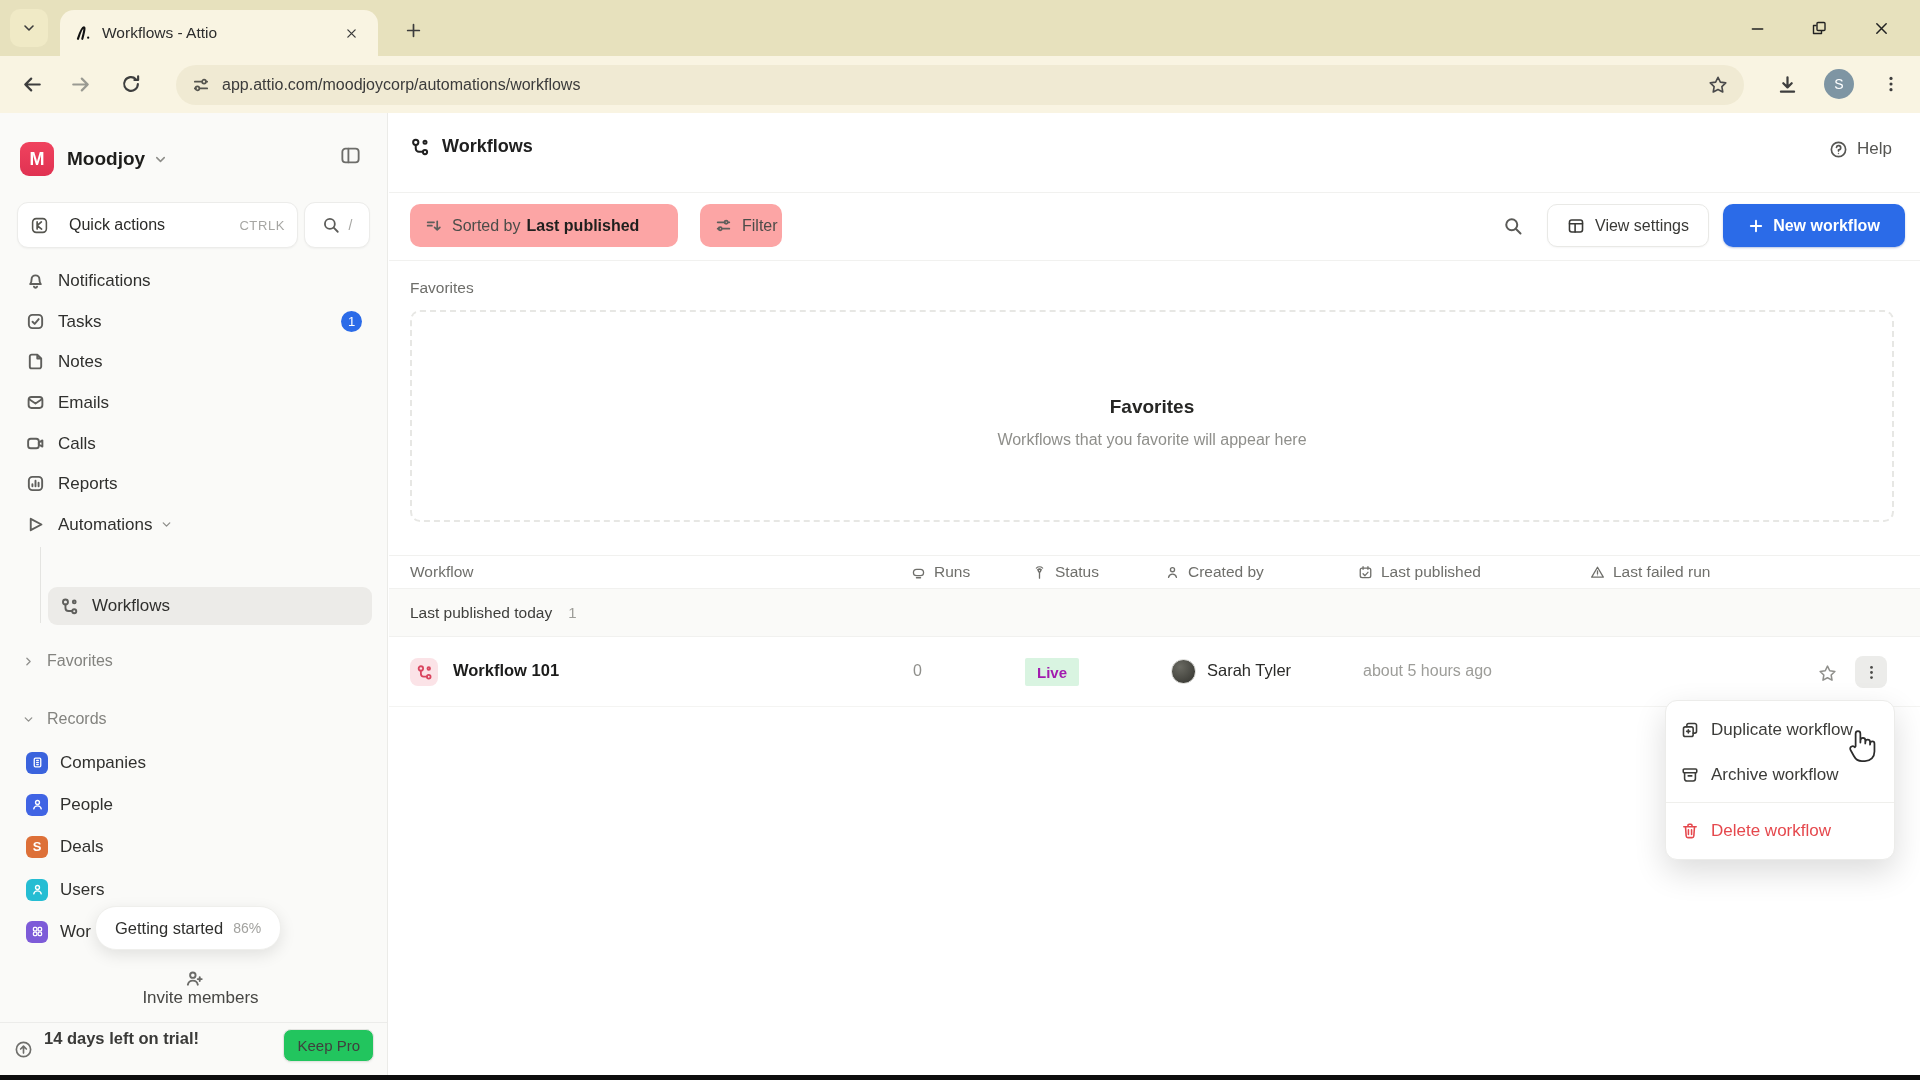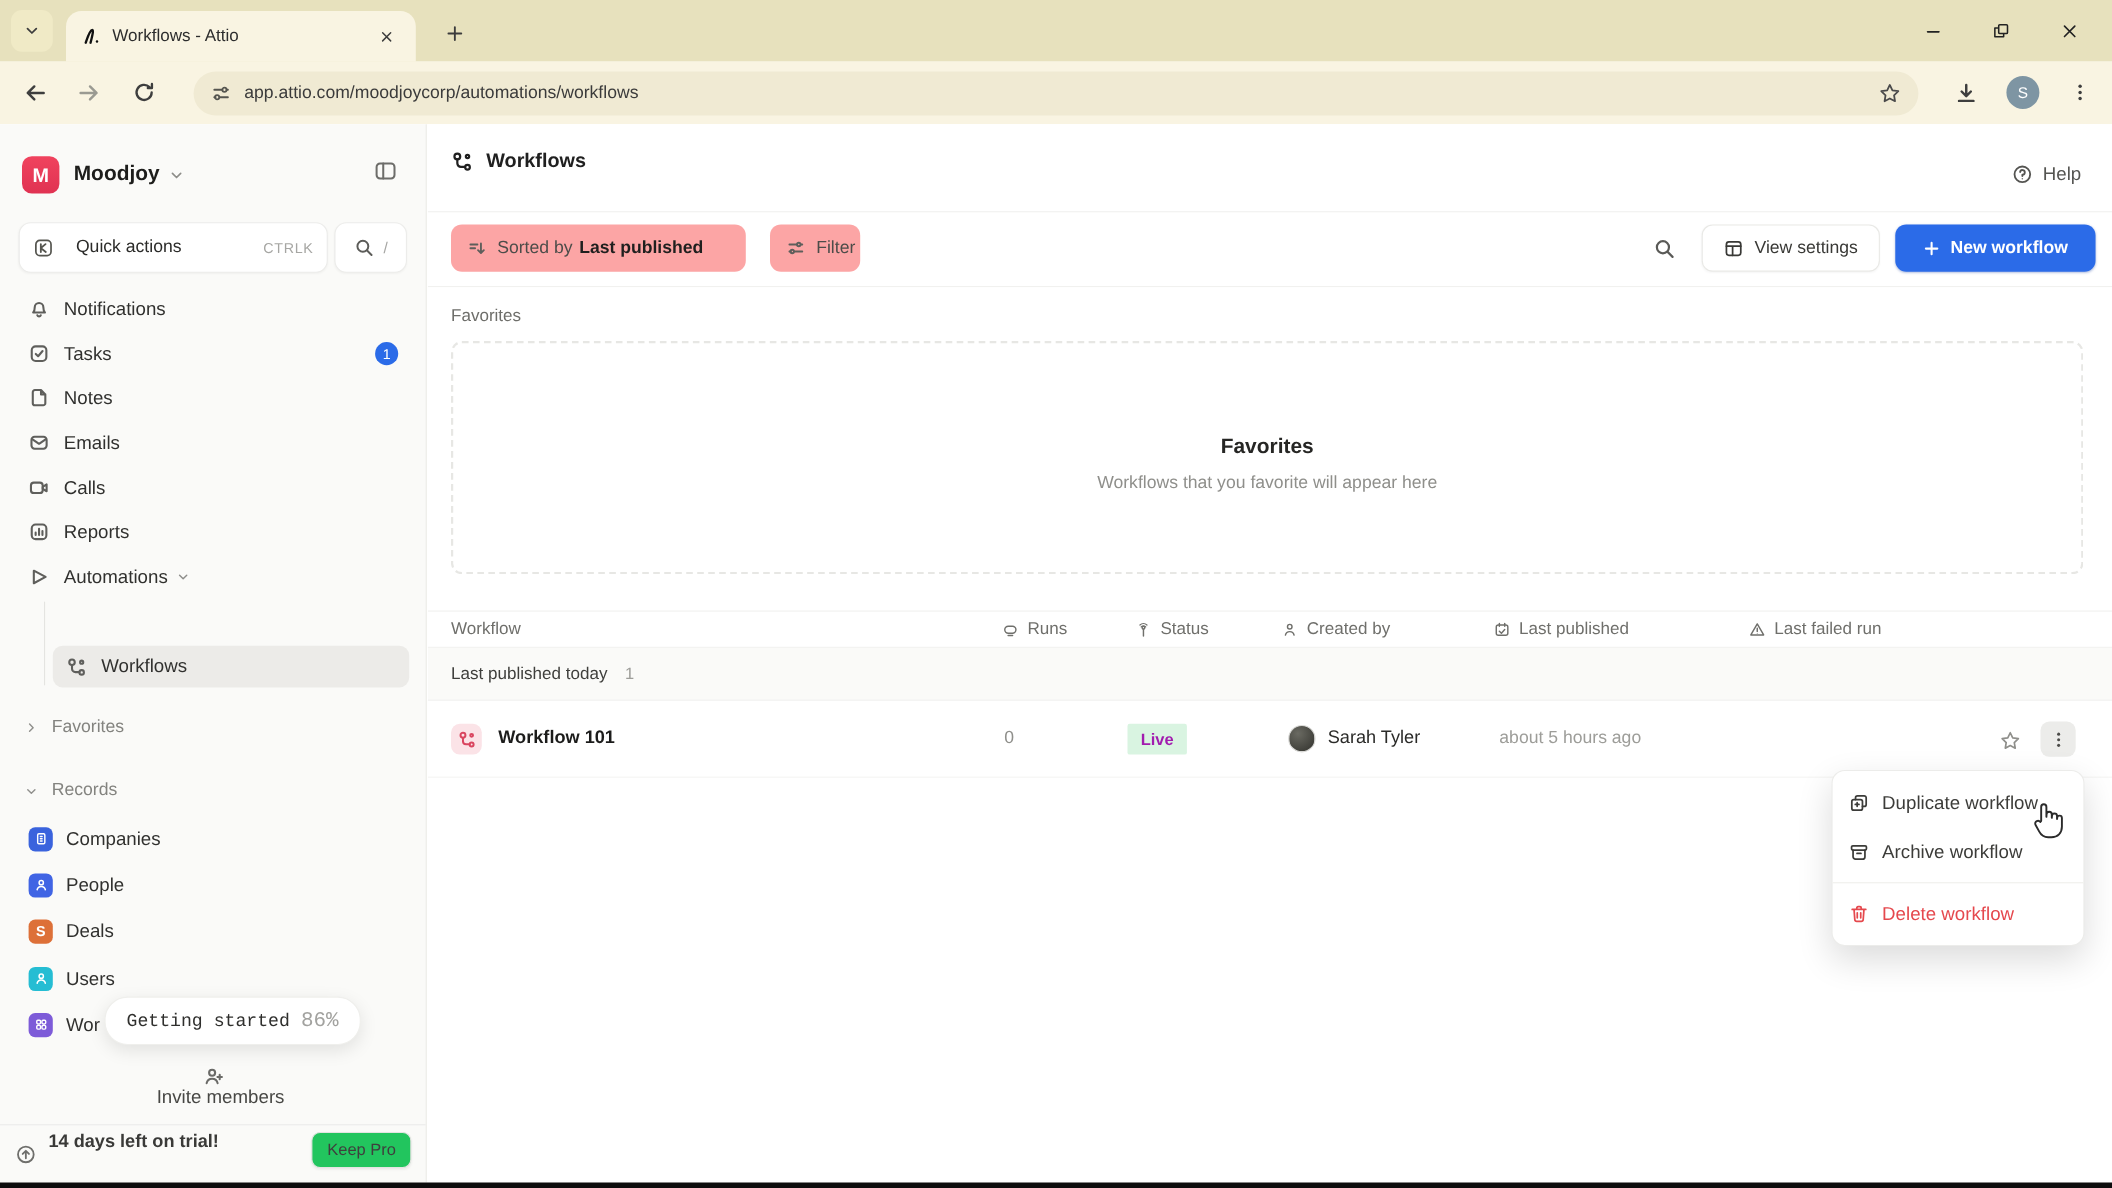--- a/index.html
+++ b/index.html
@@ -72,40 +72,40 @@
   .sect-row{position:absolute;left:22px;width:340px;height:34px;display:flex;align-items:center;color:#90908d;}
   .sect-label{font-size:16px;font-weight:500;color:#83837f;margin-left:12px;}
 
   .rec-item{position:absolute;left:16px;width:356px;height:41px;display:flex;align-items:center;
             padding:0 10px;box-sizing:border-box;border-radius:8px;}
   .rec-chip{width:22px;height:22px;border-radius:6px;color:#fff;display:flex;align-items:center;justify-content:center;}
   .rec-label{font-size:17px;font-weight:500;color:#30302e;margin-left:12px;}
 
   .gs-tooltip{position:absolute;left:95px;top:793px;height:42px;border-radius:21px;background:#fff;
               border:1px solid #efefec;box-shadow:0 5px 16px rgba(0,0,0,.10);display:flex;align-items:center;
-              padding:0 19px;gap:10px;z-index:5;font-family:Liberation Mono, monospace;}
+              padding:0 19px;gap:10px;z-index:5;}
   .gs-label{font-size:16.5px;font-weight:500;color:#2f2f2d;}
-  .gs-pct{font-size:19px;color:#a2a29f;text-align:right;}
+  .gs-pct{font-size:14px;color:#a2a29f;text-align:right;}
 
   .invite-row{position:absolute;left:16px;top:856px;width:356px;height:40px;display:flex;align-items:center;
               padding:0 12px;box-sizing:border-box;color:#6b6b68;flex-direction:column;}
   .invite-label{font-size:17px;font-weight:500;color:#474744;margin-left:13px;}
   .side-divider{position:absolute;left:0;top:909px;width:100%;height:1px;background:#ececea;}
   .trial-row{position:absolute;left:14px;top:916px;width:360px;height:40px;display:flex;color:#6f6f6c;}
   .trial-text{font-size:16.5px;font-weight:700;color:#3a3a38;margin-left:11px;}
   .keeppro-btn{margin-left:auto;height:33px;padding:0 13px;background:#22c55e;border:1px solid #e4e4e1;border-radius:8px;
                font-size:15px;font-weight:500;color:#3f3f3d;display:flex;align-items:center;
                box-shadow:0 1px 2px rgba(0,0,0,.05);}
 
   
   .main{position:absolute;left:389px;top:0;width:1531px;height:100%;background:#fff;}
   .main-header{position:absolute;left:0;top:0;width:100%;height:80px;border-bottom:1px solid #f1f1ef;box-sizing:border-box;}
   .mh-title{position:absolute;left:21px;top:23px;display:flex;align-items:center;gap:12px;color:#5a5a57;}
   .mh-title span{font-size:18px;font-weight:700;color:#202020;}
-  .help-btn{position:absolute;right:28px;top:36px;display:flex;align-items:flex-start;gap:9px;color:#73736f;}
+  .help-btn{position:absolute;right:28px;top:26px;display:flex;align-items:flex-end;gap:9px;color:#73736f;}
   .help-btn span{font-size:17px;color:#555552;}
 
   .toolbar{position:absolute;left:0;top:80px;width:100%;height:68px;border-bottom:1px solid #f1f1ef;box-sizing:border-box;}
   .btn-soft{position:absolute;top:11px;height:43px;background:#fca5a5;border-radius:10px;display:flex;
             align-items:center;padding:0 15px;box-sizing:border-box;gap:10px;color:#5e5e5b;}
   .sorted-prefix{font-size:16px;color:#4c4c49;}
   .sorted-value{font-size:16px;font-weight:700;color:#1f1f1e;margin-left:-4px;}
   .filter-label{font-size:16px;font-weight:500;color:#4c4c49;}
   .tb-search{position:absolute;left:1104px;top:13px;width:40px;height:40px;border-radius:9px;color:#5a5a57;
              display:flex;align-items:center;justify-content:center;}

